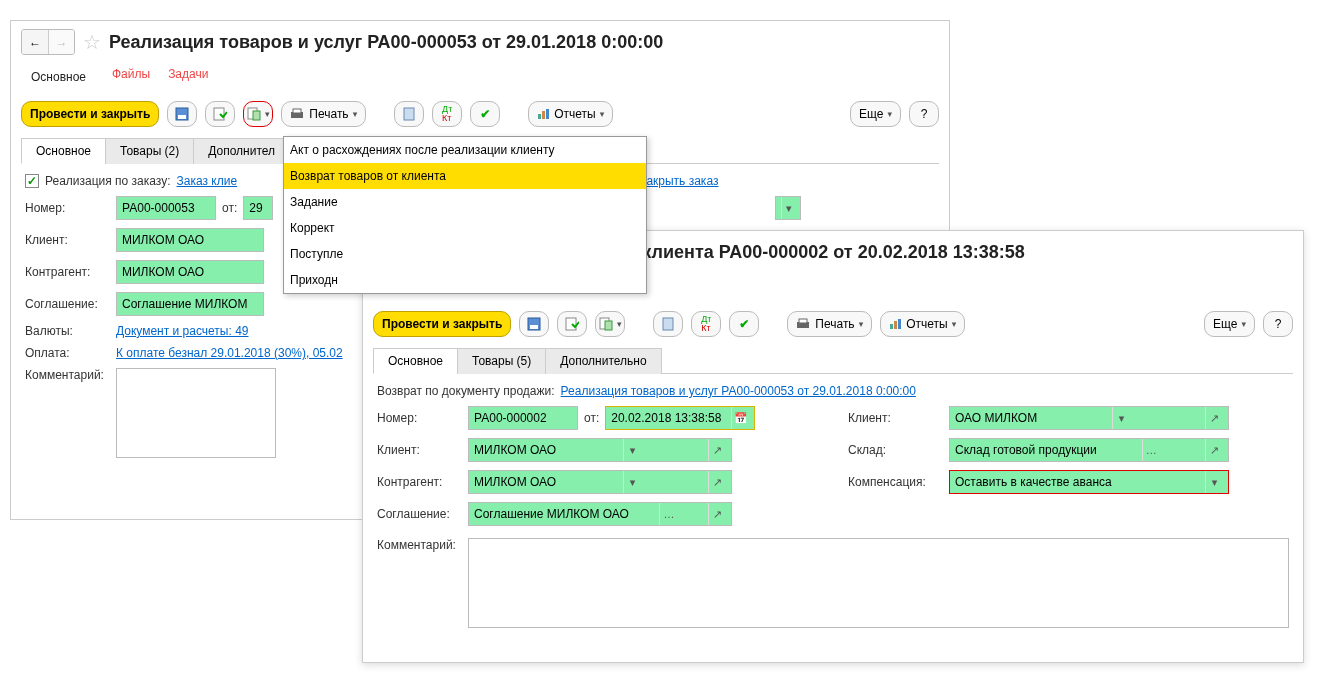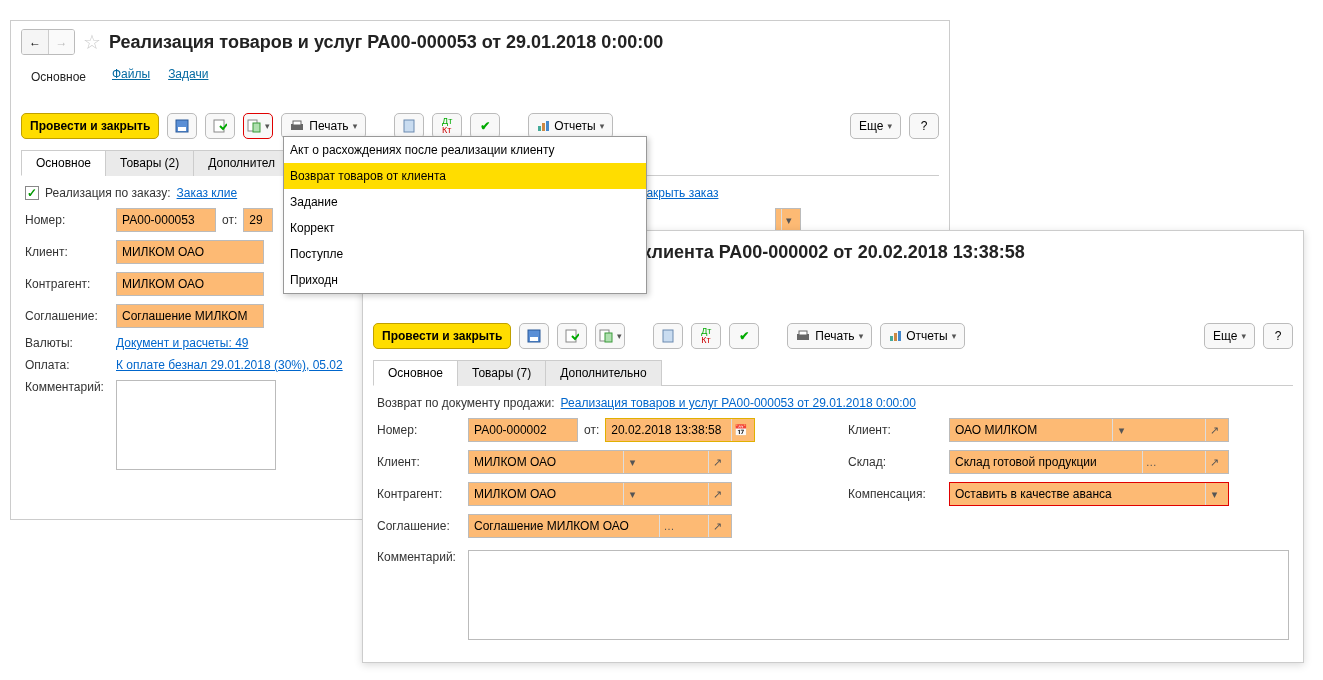--- a/index.html
+++ b/index.html
@@ -21,35 +21,34 @@
   .win2 { left: 362px; top: 230px; width: 942px; height: 433px; box-shadow: 0 2px 8px rgba(0,0,0,0.15); }
   .titlebar { display: flex; align-items: center; padding: 8px 10px; gap: 8px; }
   .nav-arrows { display: flex; border: 1px solid #bbb; border-radius: 3px; overflow: hidden; }
   .nav-btn { width: 26px; height: 24px; display: flex; align-items: center; justify-content: center; background: #f5f5f5; cursor: pointer; }
   .nav-btn.disabled { color: #bbb; background: #fafafa; }
   .nav-btn + .nav-btn { border-left: 1px solid #ccc; }
   .star-icon { color: #ccc; font-size: 20px; }
   .title { font-size: 18px; font-weight: bold; color: #222; }
   .subnav { display: flex; gap: 18px; padding: 4px 12px 10px; }
   .subnav span { color: #222; cursor: pointer; }
-  .subnav span.link { color: #0369a1; text-decoration: underline; }
+  .subnav span.link { color: #ef4444; }
   .subnav span.active { background: #fff; padding: 3px 8px; border-radius: 3px; }
   .toolbar { display: flex; align-items: center; gap: 8px; padding: 4px 10px 10px; }
   .btn {
     height: 26px;
     border: 1px solid #bbb;
-    border-radius: 5px;
+    border-radius: 10px;
     background: #f8f8f8;
     display: inline-flex;
     align-items: center;
     justify-content: center;
     padding: 0 8px;
     cursor: pointer;
     font-size: 12px;
-    margin-top: 12px;
   }
   .btn.yellow { background: #ffdd00; border-color: #c0a000; font-weight: bold; }
   .btn.icon-only { width: 30px; padding: 0; }
   .btn .caret { margin-left: 4px; font-size: 9px; color: #555; }
   .btn.red-border { border: 1px solid #e00000; }
   .spacer { flex: 1; }
   .tabs { display: flex; border-bottom: 1px solid #ccc; margin: 0 10px; }
   .tab {
     padding: 5px 14px;
     border: 1px solid #ccc;
@@ -64,21 +63,21 @@
   .form-area { padding: 10px 14px; }
   .form-row { display: flex; align-items: center; margin-bottom: 8px; gap: 6px; }
   .form-row label { color: #333; }
   .lbl1 { width: 85px; }
   .lbl2 { width: 85px; }
   .lbl-r { width: 95px; }
   .input {
     border: 1px solid #bbb;
     height: 24px;
     padding: 0 5px;
-    background: #fdba74;
+    background: #86efac;
     display: inline-flex;
     align-items: center;
   }
   .input.sel { position: relative; }
   .input .caret-sm,
   .input .dots,
   .input .ext,
   .input .cal {
     width: 18px; height: 22px; display: inline-flex; align-items: center; justify-content: center;
     border-left: 1px solid #ddd; margin-left: auto; color: #555; cursor: pointer; font-size: 11px;
@@ -314,21 +313,21 @@
     </div>
     <div class="spacer"></div>
     <div class="btn">
         <span>Еще</span>
         <span class="caret">▾</span>
       </div>
     <div class="btn icon-only">?</div>
   </div>
   <div class="tabs">
     <div class="tab active">Основное</div>
-    <div class="tab">Товары (7)</div>
+    <div class="tab">Товары (5)</div>
     <div class="tab">Дополнительно</div>
   </div>
   <div class="form-area">
     <div class="form-row">
       <label>Возврат по документу продажи:</label>
       <span class="link-text">Реализация товаров и услуг РА00-000053 от 29.01.2018 0:00:00</span>
     </div>
     <div class="two-col">
       <div class="col">
         <div class="form-row">

